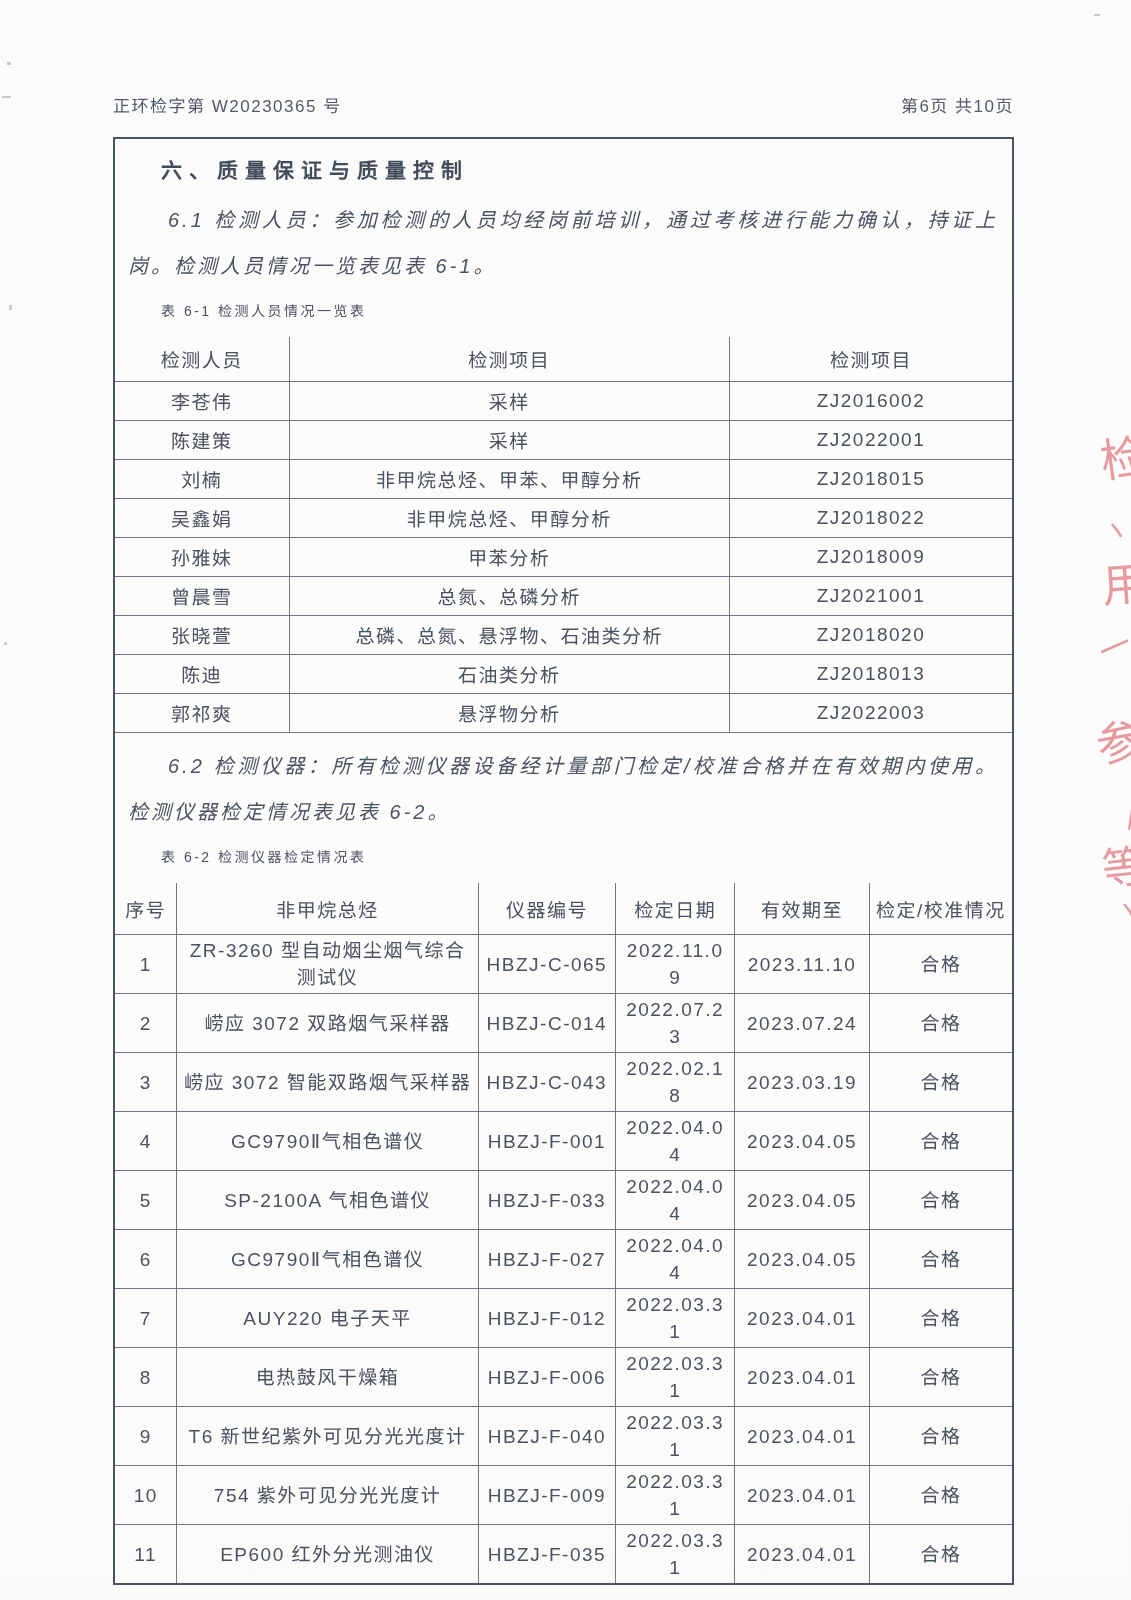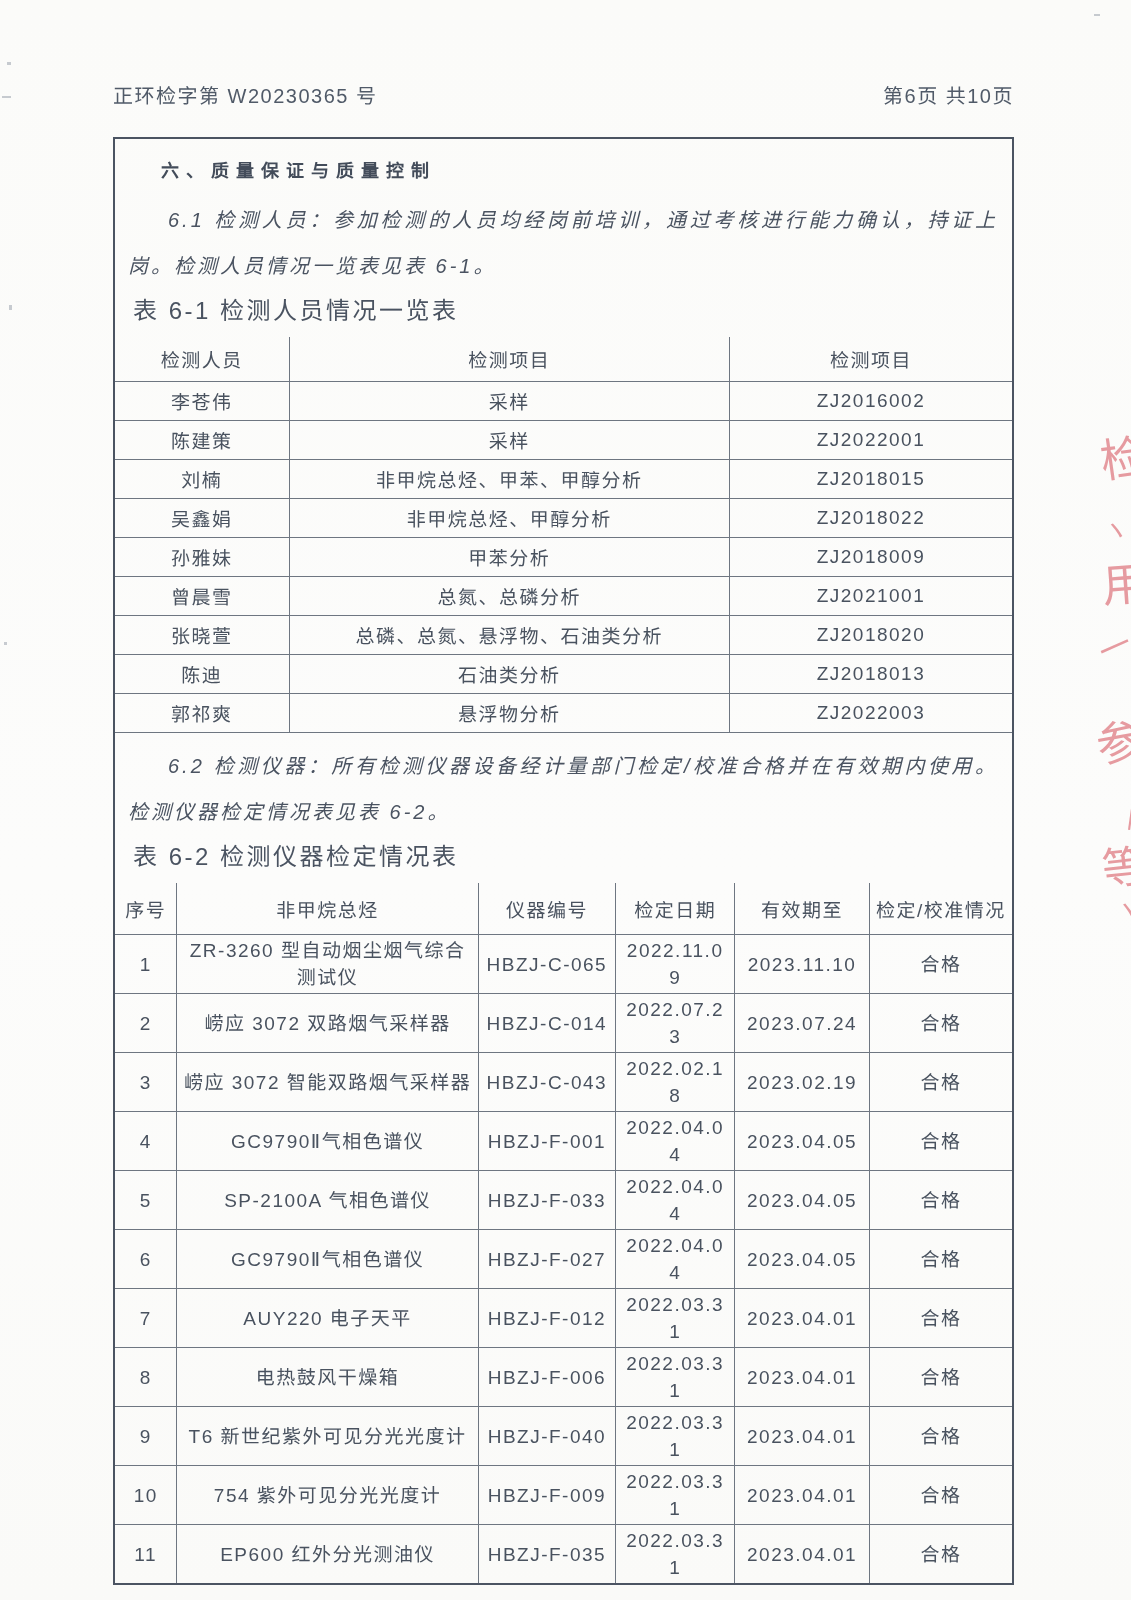--- a/index.html
+++ b/index.html
@@ -11,50 +11,50 @@
   .page {
     position: relative;
     width: 1131px; height: 1600px;
     background: linear-gradient(180deg, #fbfbf9 0%, #fcfcfb 55%, #fafaf8 100%);
     overflow: hidden;
     color: #4a5361;
   }
   
   .page-header {
     position: absolute;
-    top: 80px; left: 113px; width: 901px;
+    top: 92px; left: 113px; width: 901px;
     display: flex; justify-content: space-between; align-items: baseline;
-    font-size: 20px; letter-spacing: 1.5px; color: #505a68;
+    font-size: 17px; letter-spacing: 1.5px; color: #505a68;
   }
   
   .content-box {
     position: absolute;
     top: 137px; left: 113px; width: 901px;
     border: 2px solid #4b5462;
     box-sizing: border-box;
     background: transparent;
   }
   .section-title {
     margin: 16px 13px 0 46px;
-    font-size: 18px; font-weight: bold;
+    font-size: 21px; font-weight: bold;
     letter-spacing: 7px; color: #434c5a;
     line-height: 32px;
   }
   .para {
     margin: 10px 14px 0 13px;
     font-size: 20px; line-height: 46px;
     letter-spacing: 3px;
     text-indent: 2em;
     text-align: justify;
     color: #4a5361;
     font-style: italic;
   }
   .caption {
-    margin: 4px 13px 8px 18px;
-    font-size: 24px; letter-spacing: 2.5px;
+    margin: 4px 13px 8px 46px;
+    font-size: 14px; letter-spacing: 2.5px;
     line-height: 36px; color: #4a5361;
   }
   
   table {
     width: 100%;
     border-collapse: collapse;
     table-layout: fixed;
     font-size: 19px; color: #49525f;
     letter-spacing: 1.5px;
   }
@@ -217,21 +217,21 @@
             <td>HBZJ-C-014</td>
             <td>2022.07.23</td>
             <td>2023.07.24</td>
             <td>合格</td>
           </tr>
           <tr>
             <td>3</td>
             <td>崂应 3072 智能双路烟气采样器</td>
             <td>HBZJ-C-043</td>
             <td>2022.02.18</td>
-            <td>2023.02.19</td>
+            <td>2023.03.19</td>
             <td>合格</td>
           </tr>
           <tr>
             <td>4</td>
             <td>GC9790Ⅱ气相色谱仪</td>
             <td>HBZJ-F-001</td>
             <td>2022.04.04</td>
             <td>2023.04.05</td>
             <td>合格</td>
           </tr>

